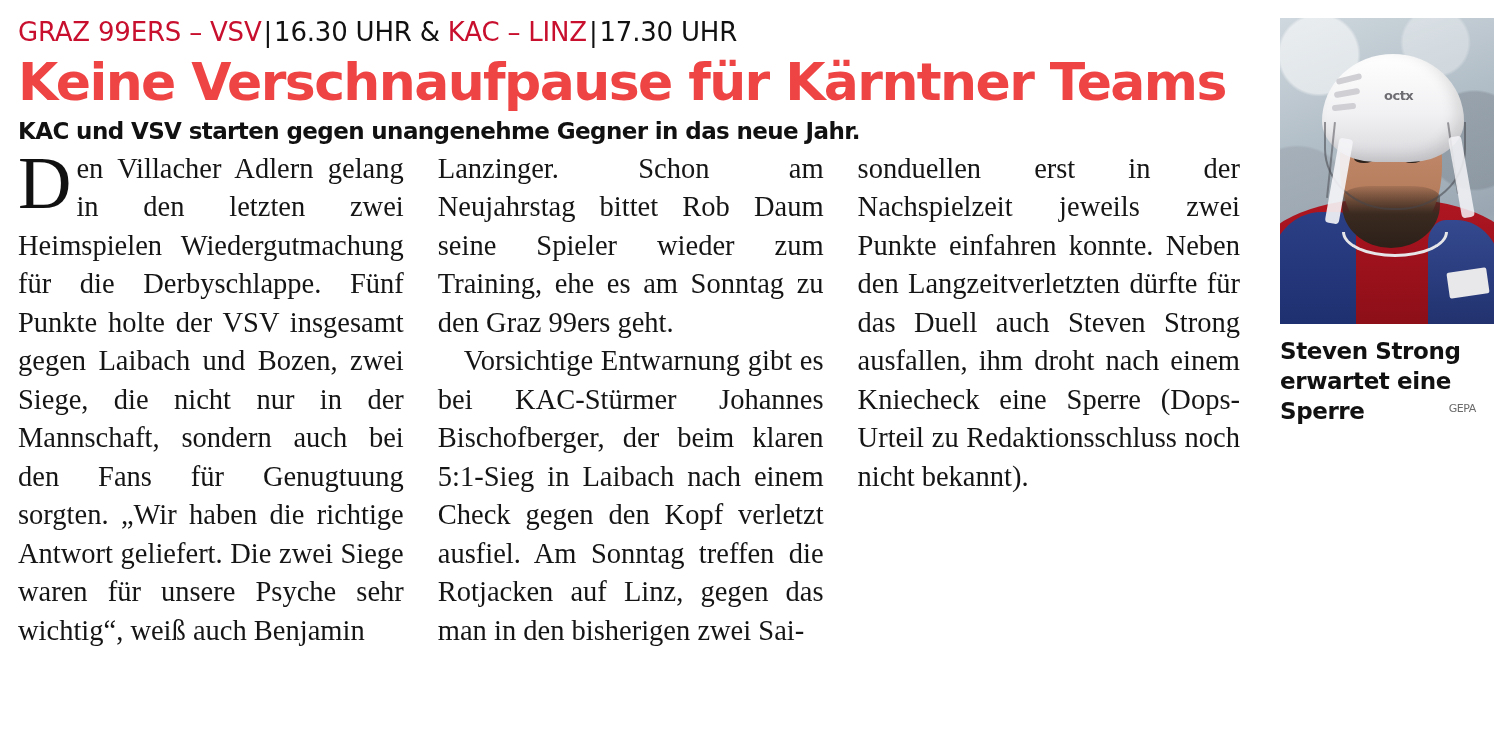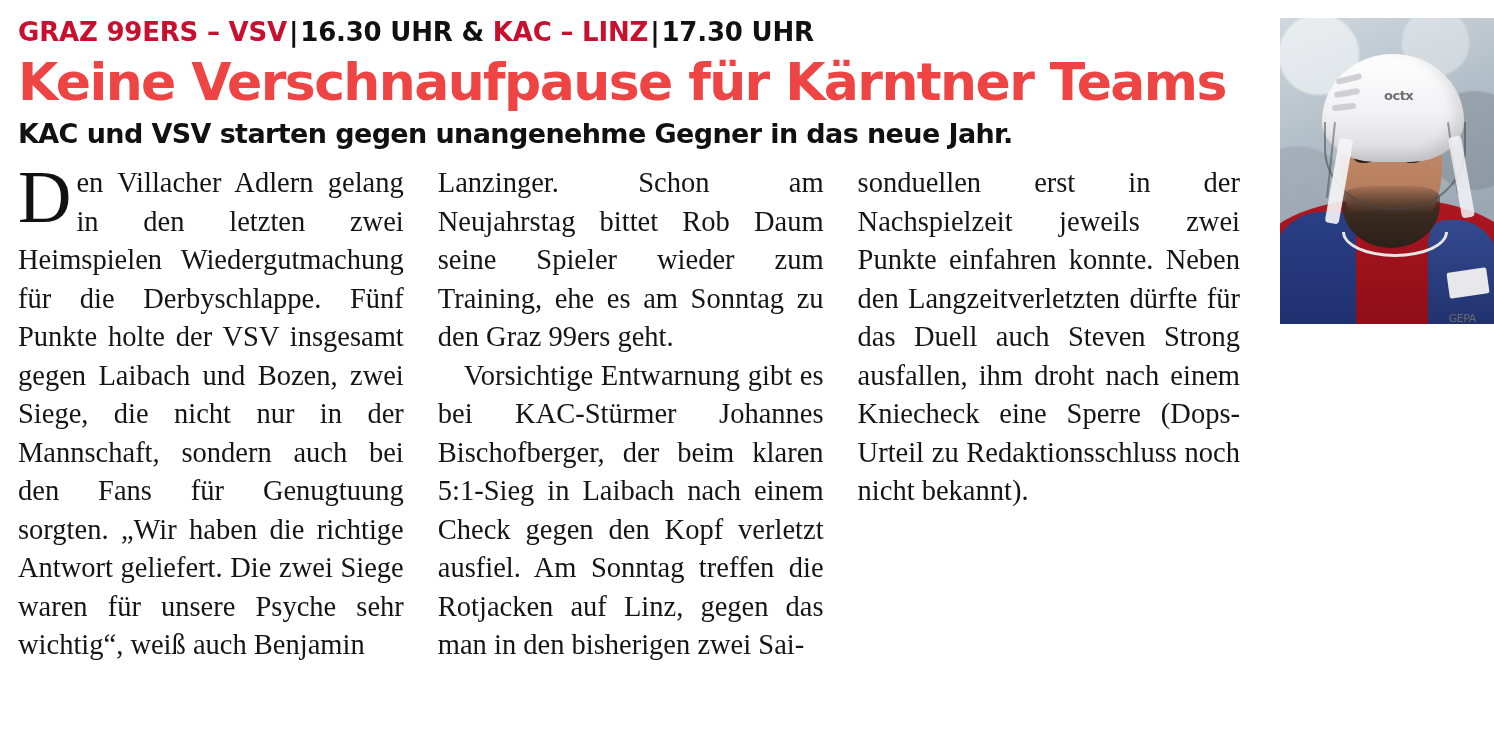--- a/index.html
+++ b/index.html
@@ -18,21 +18,21 @@
     position: relative;
     width: 1494px;
     height: 747px;
     box-sizing: border-box;
     padding: 18px 18px 0 18px;
   }
 
   
   .kicker {
     font-family: "DejaVu Sans", sans-serif;
-    font-weight: bold;
+    font-weight: normal;
     font-size: 26px;
     letter-spacing: -0.2px;
     line-height: 1.1;
     margin: 0 0 8px 0;
     white-space: nowrap;
   }
   .kicker .red { color: #c8102e; }
   .kicker .blk { color: #111111; }
   .kicker .sep { color: #111111; padding: 0 2px; }
 
@@ -43,25 +43,25 @@
     font-size: 52px;
     line-height: 1.04;
     letter-spacing: -1.6px;
     color: #ef4444;
     margin: 0 0 10px 0;
     white-space: nowrap;
   }
   .subhead {
     font-family: "DejaVu Sans", sans-serif;
     font-weight: bold;
-    font-size: 27px;
+    font-size: 23px;
     line-height: 1.1;
     letter-spacing: -0.6px;
     color: #111111;
-    margin: 0 0 16px 0;
+    margin: 0 0 6px 0;
     white-space: nowrap;
   }
 
   
   .columns {
     display: flex;
     gap: 34px;
     width: 1222px;
   }
   .col {
@@ -344,17 +344,18 @@
       <div class="helmet-vent v3"></div>
       <div class="brand">octx</div>
       <div class="cage"></div>
       <div class="cage-bar cb1"></div>
       <div class="cage-bar cb2"></div>
       <div class="strap"></div>
       <div class="strap2"></div>
       <div class="chin"></div>
     </div>
     <div class="caption">
+      <span>Steven Strong erwartet eine Sperre</span>
       <span class="credit">GEPA</span>
     </div>
   </div>
 
 </div>
 
 </body></html>

